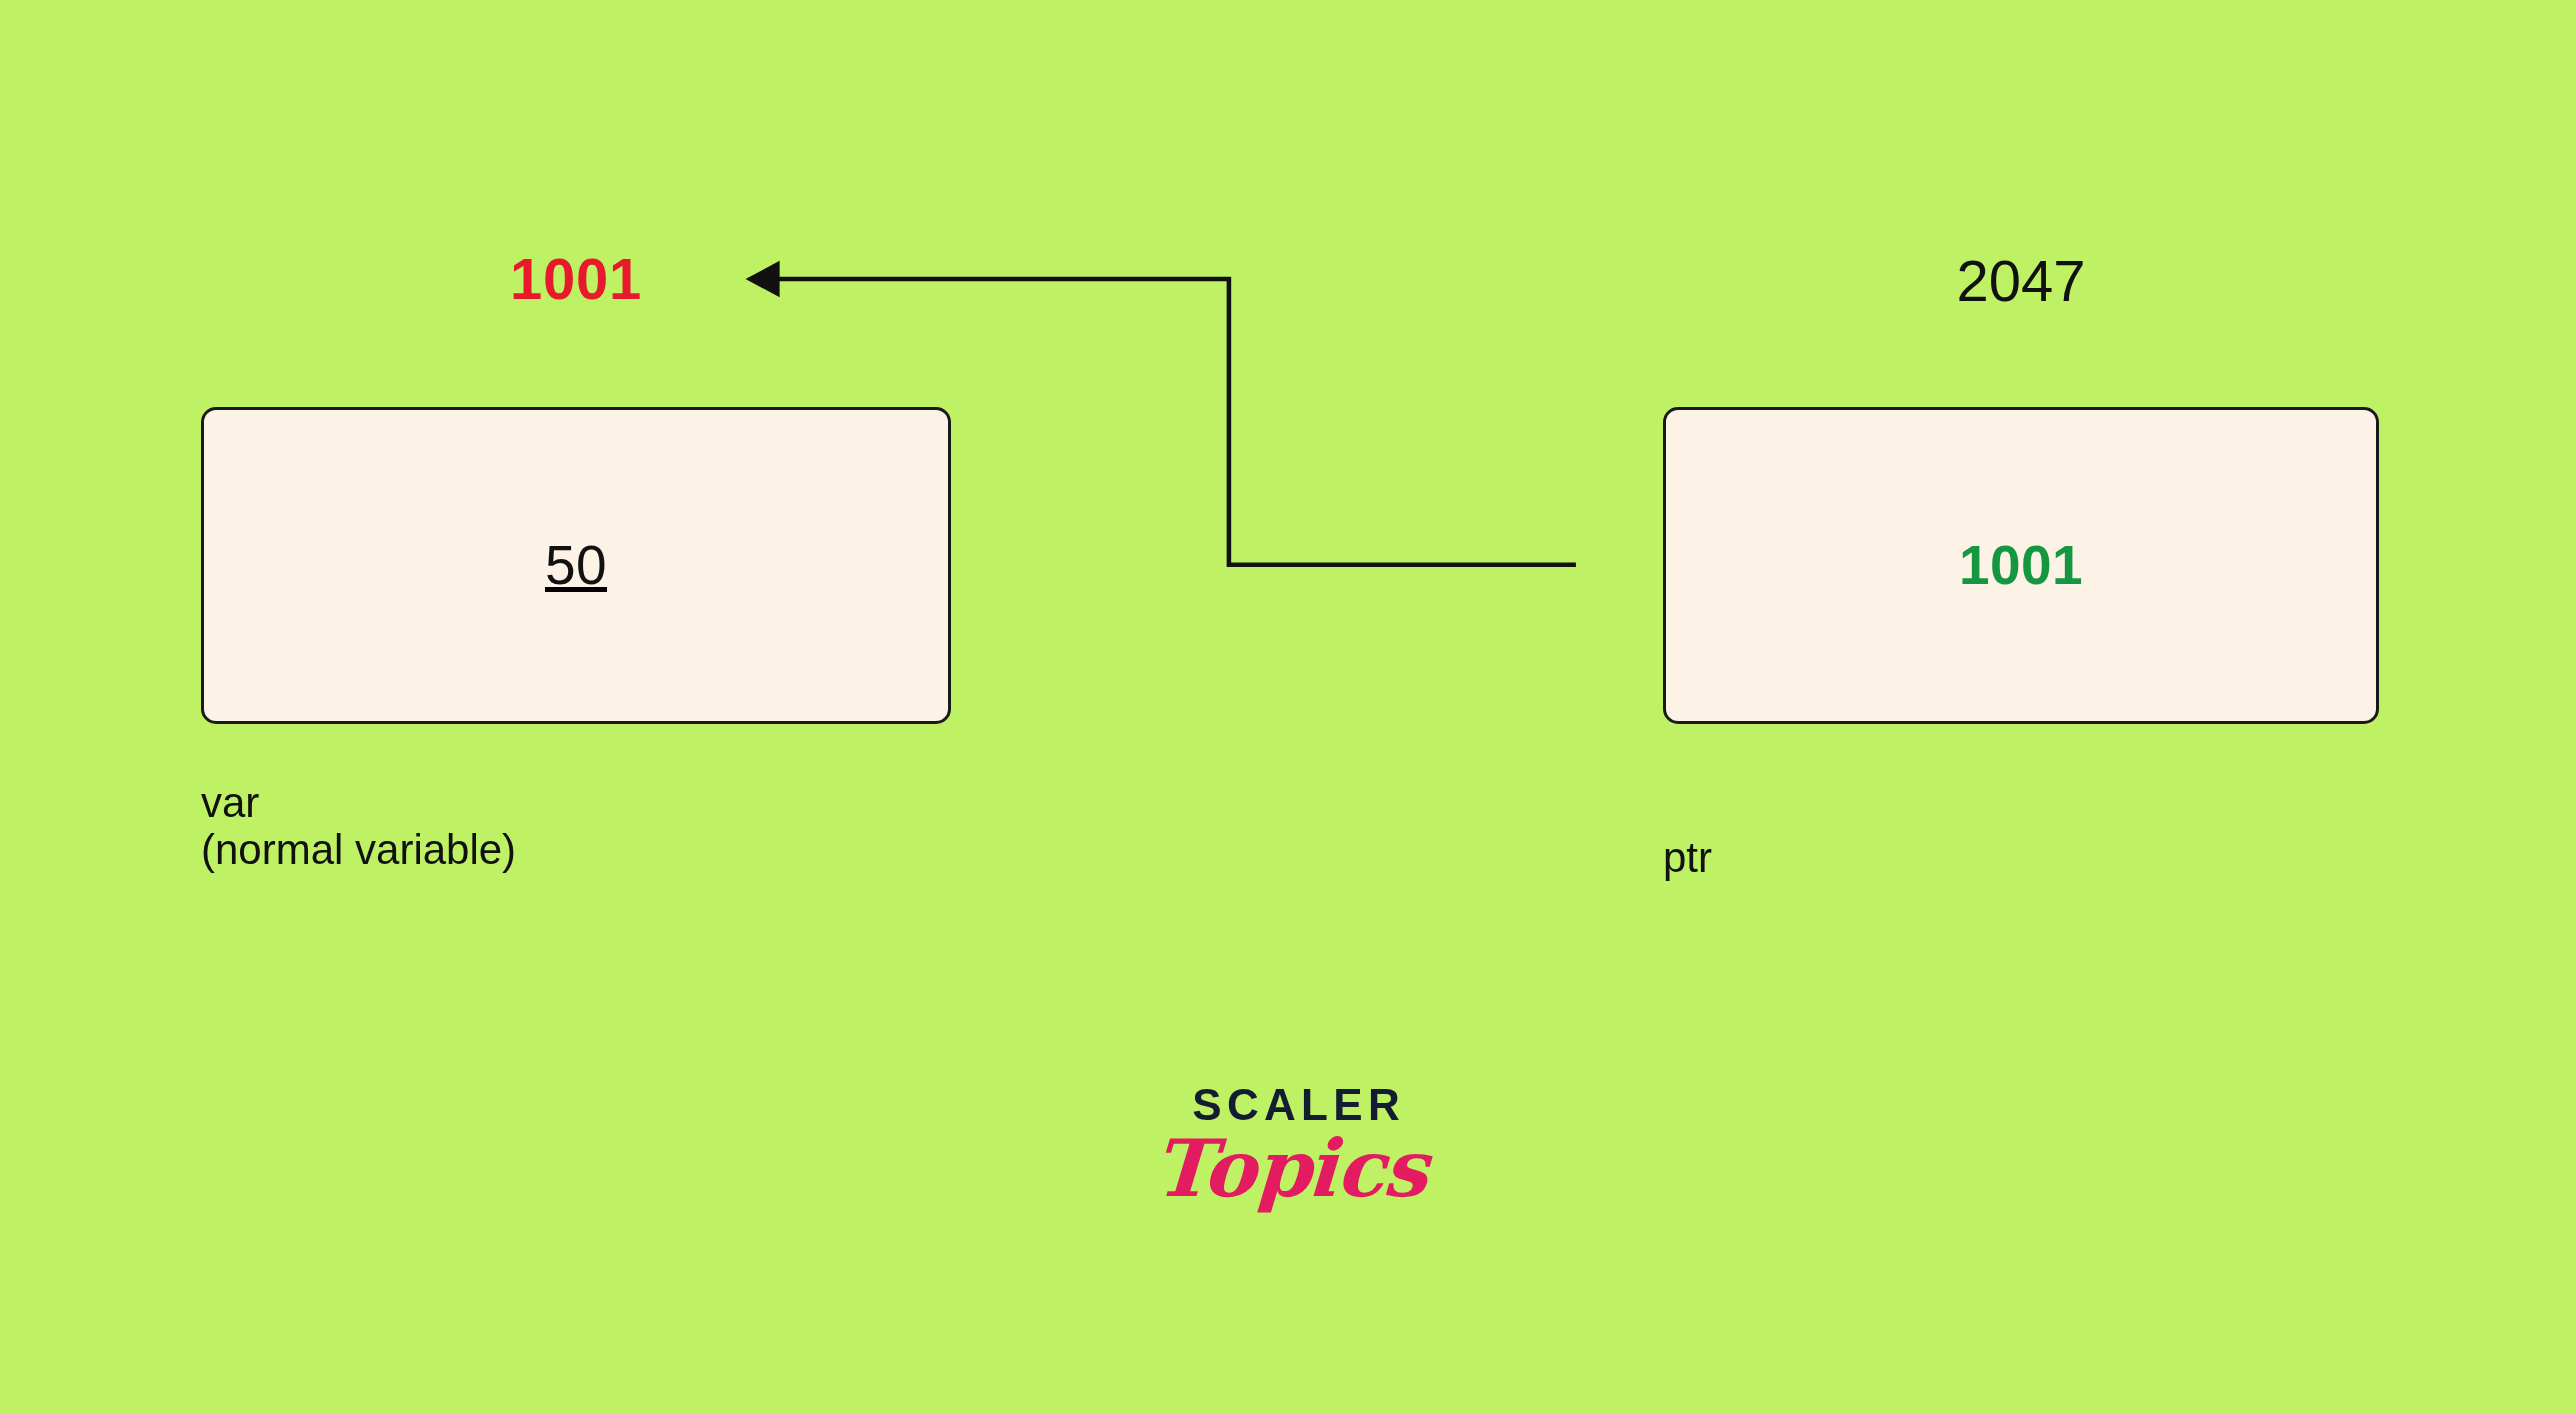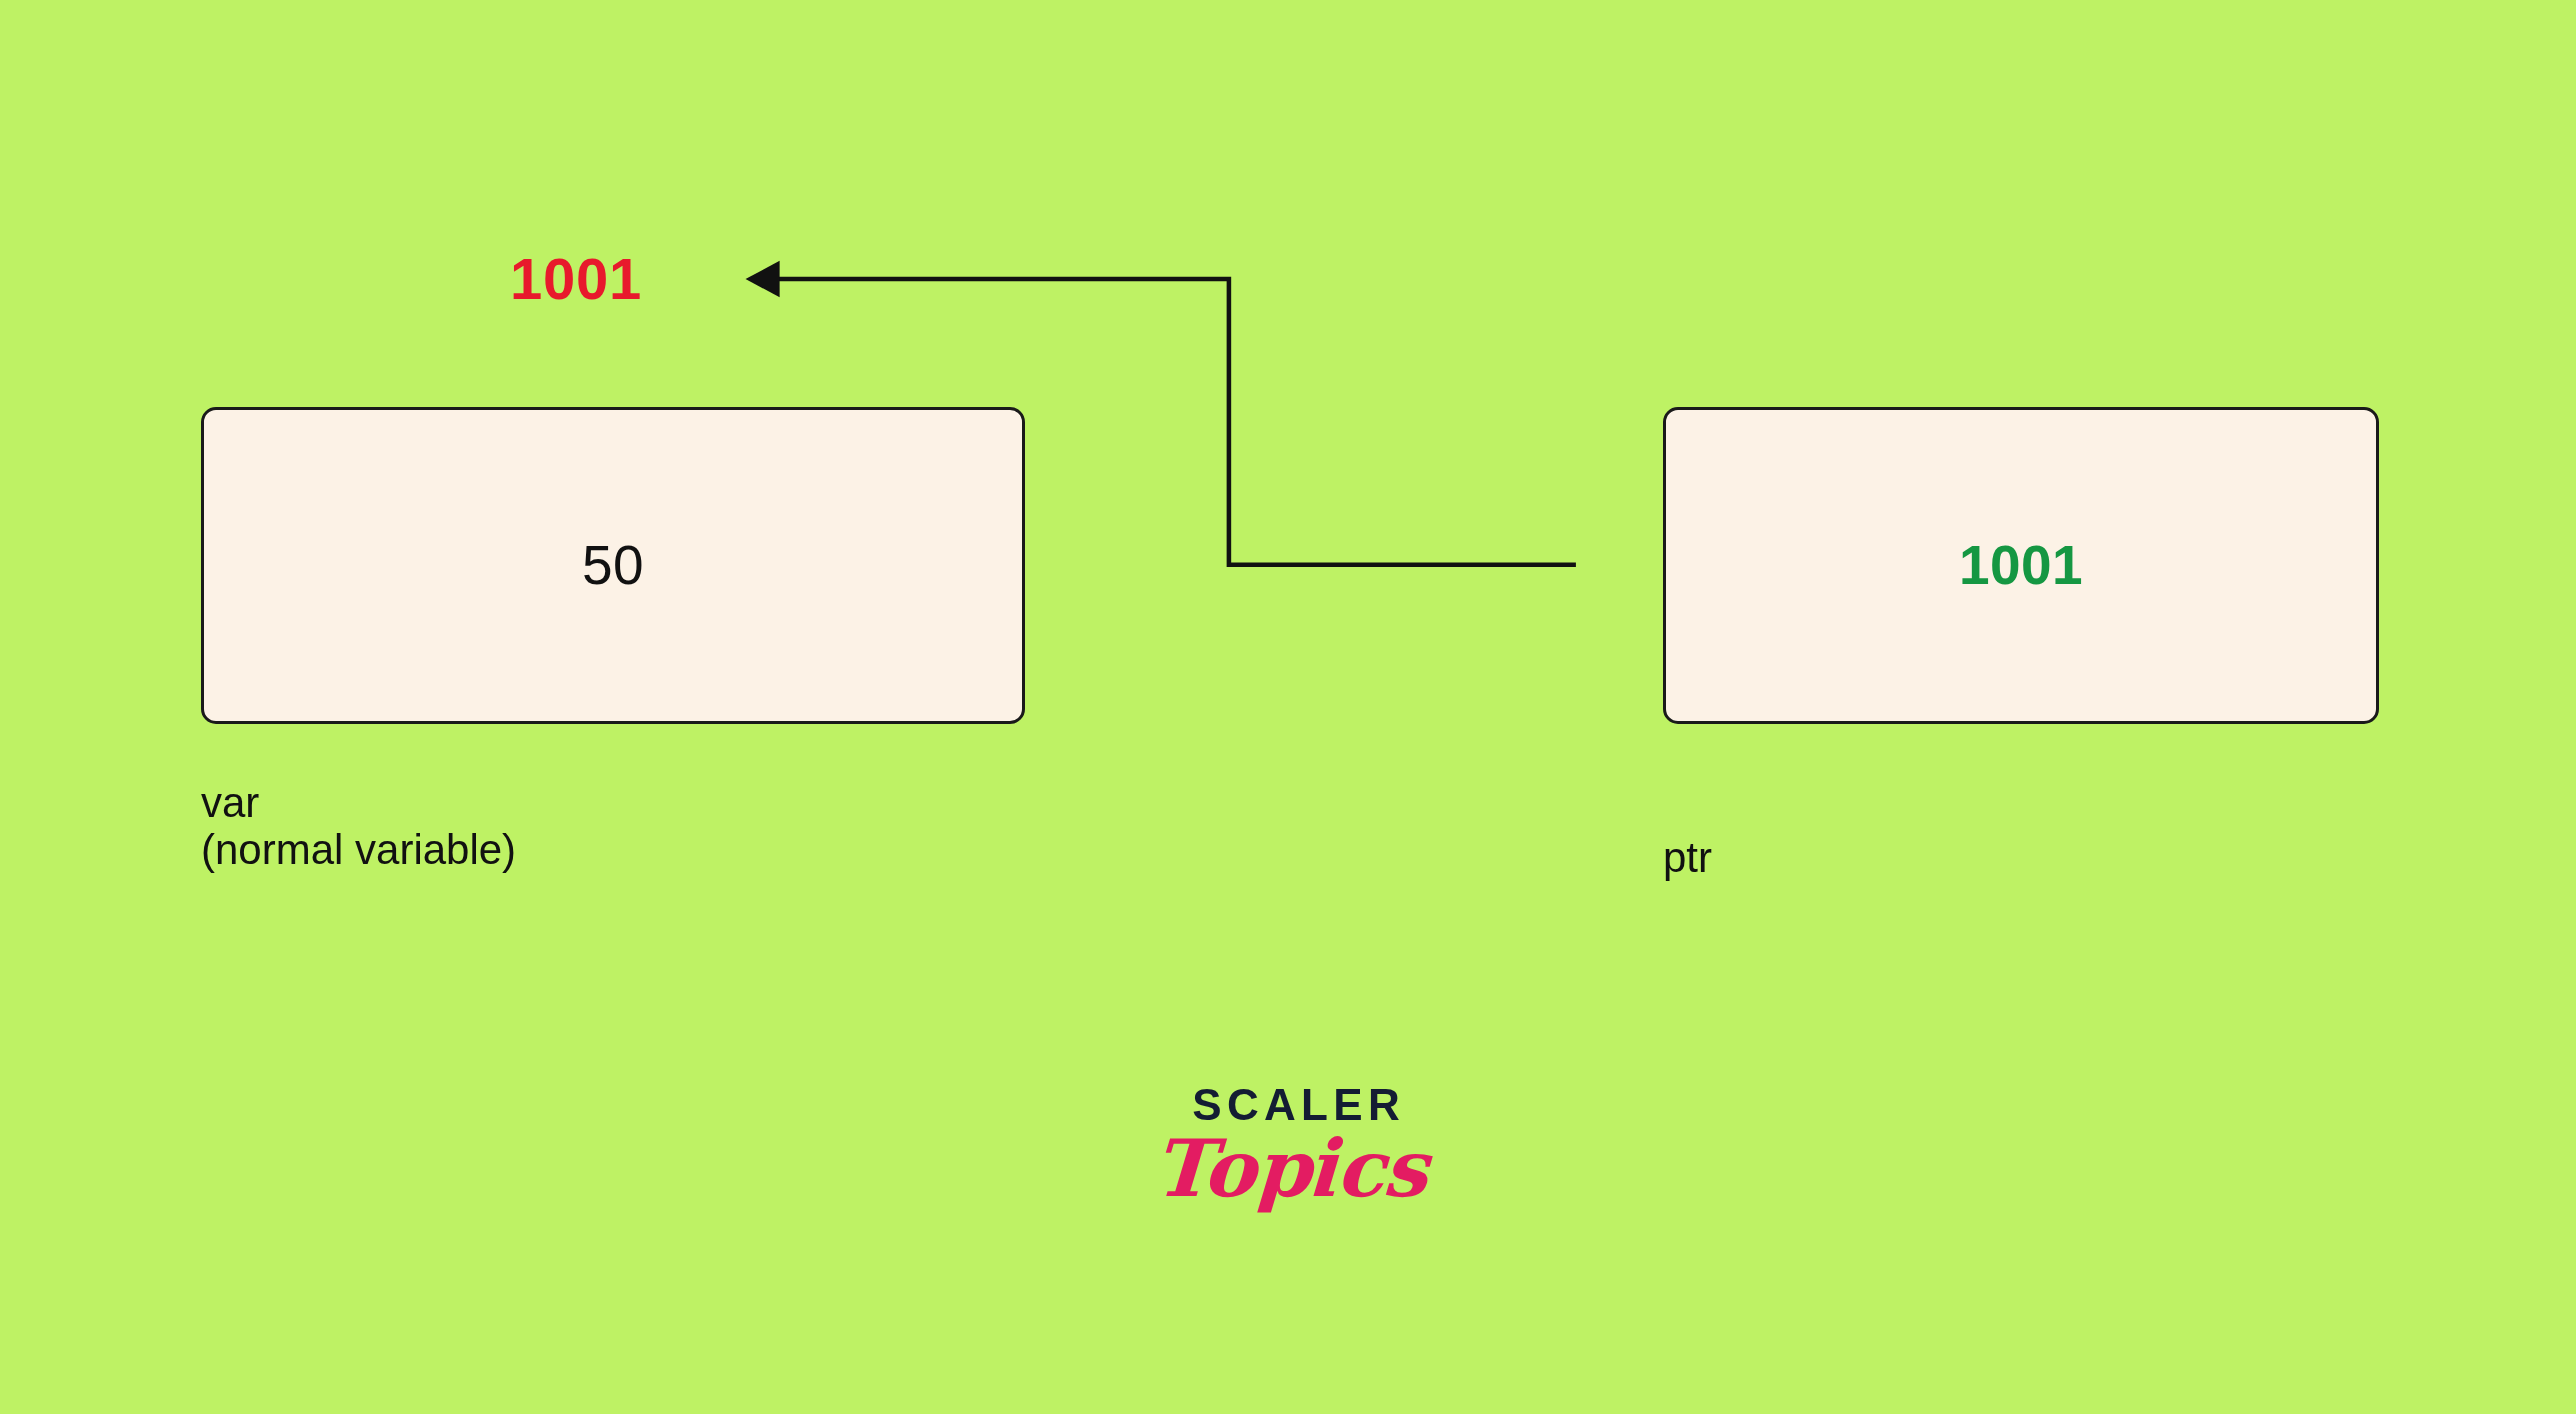--- a/index.html
+++ b/index.html
@@ -22,21 +22,21 @@
   .cell {
     position: absolute;
     box-sizing: border-box;
     background: #FCF2E6;
     border: 3px solid #1a1a1a;
     border-radius: 15px;
     display: flex;
     align-items: center;
     justify-content: center;
   }
-  #cell-var  { left: 201px;  top: 407px; width: 824px; height: 317px; }
+  #cell-var  { left: 201px;  top: 407px; width: 750px; height: 317px; text-decoration: underline; }
   #cell-ptr  { left: 1663px; top: 407px; width: 716px; height: 317px; }
 
   .cell-value {
     font-size: 55px;
     line-height: 1;
     color: #111111;
     font-weight: 400;
     letter-spacing: 0.4px;
   }
   .cell-value.bold-green {
@@ -121,20 +121,21 @@
     letter-spacing: -1.5px;
   }
 </style>
 </head>
 <body>
 
 <div id="canvas">
 
   <div class="address" id="address-var">1001</div>
 
+  <div class="address" id="address-ptr">2047</div>
 
   <svg id="connector" viewBox="0 0 3400 1867" width="2576" height="1415">
     <path d="M 2080 745 L 1622 745 L 1622 368 L 1022 368" fill="none" stroke="#111111" stroke-width="6" stroke-linecap="butt" stroke-linejoin="miter"></path>
     <polygon points="984,368 1029,344 1029,392" fill="#111111"></polygon>
   </svg>
 
   <div class="cell" id="cell-var">
     <span class="cell-value">50</span>
   </div>
 

